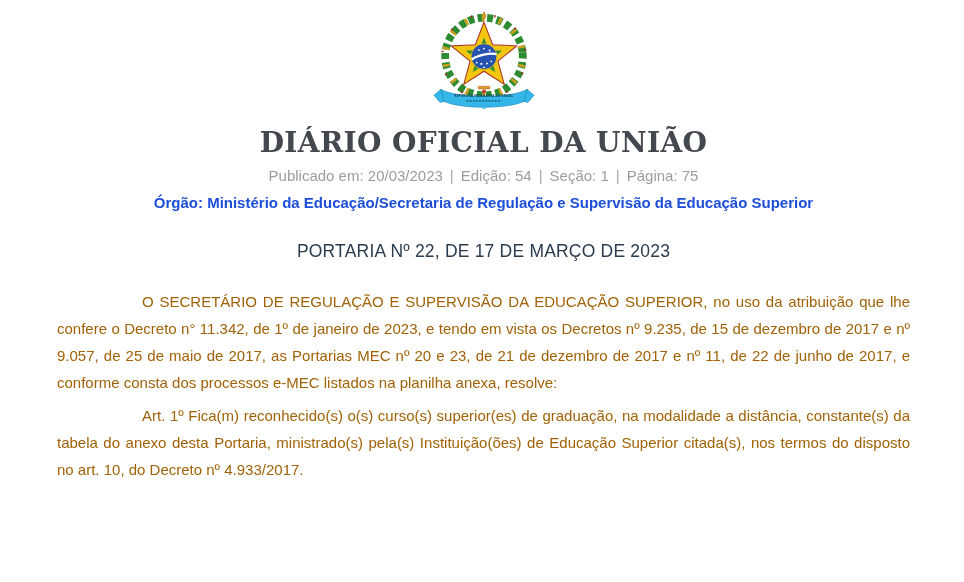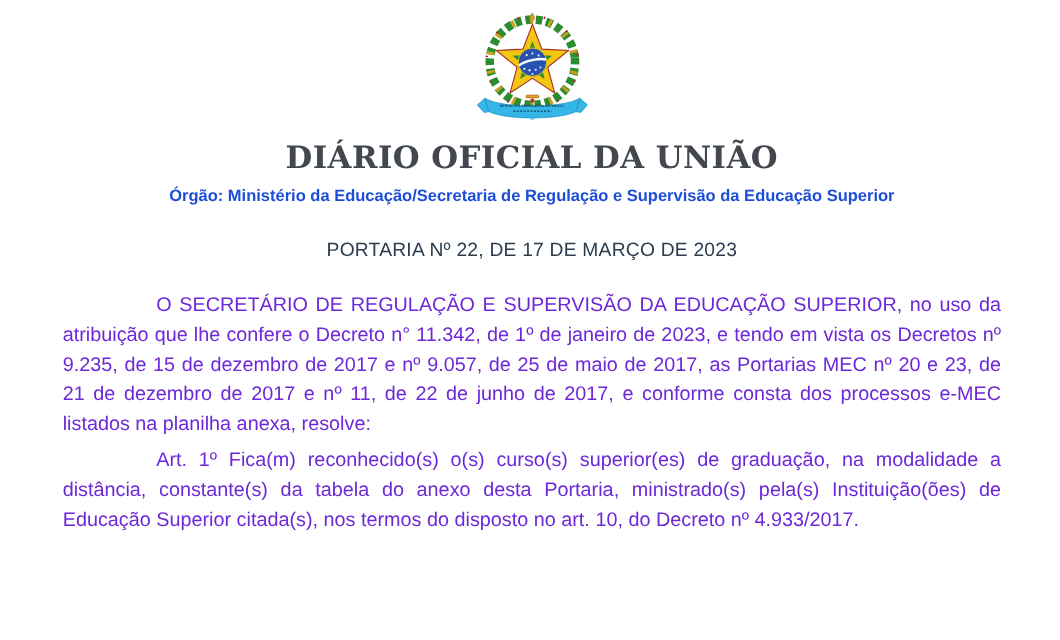--- a/index.html
+++ b/index.html
@@ -55,22 +55,22 @@
     text-align: center;
     color: #2b3c4e;
     font-weight: 400;
     font-size: 17.5px;
     line-height: 22px;
     letter-spacing: 0.2px;
     margin-top: 28px;
   }
   .body-text {
     margin-top: 26px;
-    color: #6d28d9;
-    font-size: 18px;
+    color: #a16207;
+    font-size: 15px;
     line-height: 27px;
     text-align: justify;
   }
   .body-text p {
     margin: 0 0 6px 0;
     text-indent: 85px;
   }
 </style>
 </head>
 <body>
@@ -115,20 +115,23 @@
         <path d="M10,92 C28,103 92,103 110,92 L106,106 C88,115 32,115 14,106 Z" fill="#35b6e8" stroke="#1d8fc0" stroke-width="0.8"></path>
         <text x="60" y="101.5" text-anchor="middle" font-size="3.4" letter-spacing="0.25" fill="#0e3c55" font-weight="bold">REPÚBLICA FEDERATIVA DO BRASIL</text>
         <line x1="40" y1="105.5" x2="80" y2="105.5" stroke="#0e3c55" stroke-width="1.4" stroke-dasharray="2 1.6"></line>
         <circle cx="60" cy="112.5" r="2" fill="none" stroke="#35b6e8" stroke-width="1"></circle>
       </g>
     </svg>
   </div>
 
   <div class="masthead-title">DIÁRIO OFICIAL DA UNIÃO</div>
 
+  <div class="meta-line">
+    <span>Publicado em: 20/03/2023</span><span class="sep">|</span><span>Edição: 54</span><span class="sep">|</span><span>Seção: 1</span><span class="sep">|</span><span>Página: 75</span>
+  </div>
 
   <div class="organ-line">Órgão: Ministério da Educação/Secretaria de Regulação e Supervisão da Educação Superior</div>
 
   <div class="doc-heading">PORTARIA Nº 22, DE 17 DE MARÇO DE 2023</div>
 
   <div class="body-text">
     <p>O SECRETÁRIO DE REGULAÇÃO E SUPERVISÃO DA EDUCAÇÃO SUPERIOR, no uso da atribuição que lhe confere o Decreto n° 11.342, de 1º de janeiro de 2023, e tendo em vista os Decretos nº 9.235, de 15 de dezembro de 2017 e nº 9.057, de 25 de maio de 2017, as Portarias MEC nº 20 e 23, de 21 de dezembro de 2017 e nº 11, de 22 de junho de 2017, e conforme consta dos processos e-MEC listados na planilha anexa, resolve:</p>
     <p>Art. 1º Fica(m) reconhecido(s) o(s) curso(s) superior(es) de graduação, na modalidade a distância, constante(s) da tabela do anexo desta Portaria, ministrado(s) pela(s) Instituição(ões) de Educação Superior citada(s), nos termos do disposto no art. 10, do Decreto nº 4.933/2017.</p>
   </div>
 

